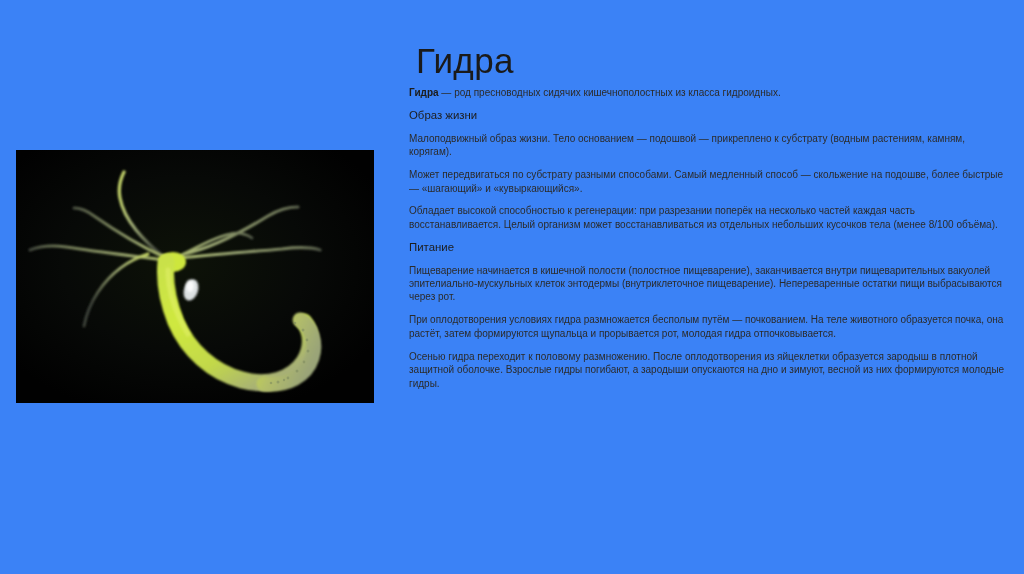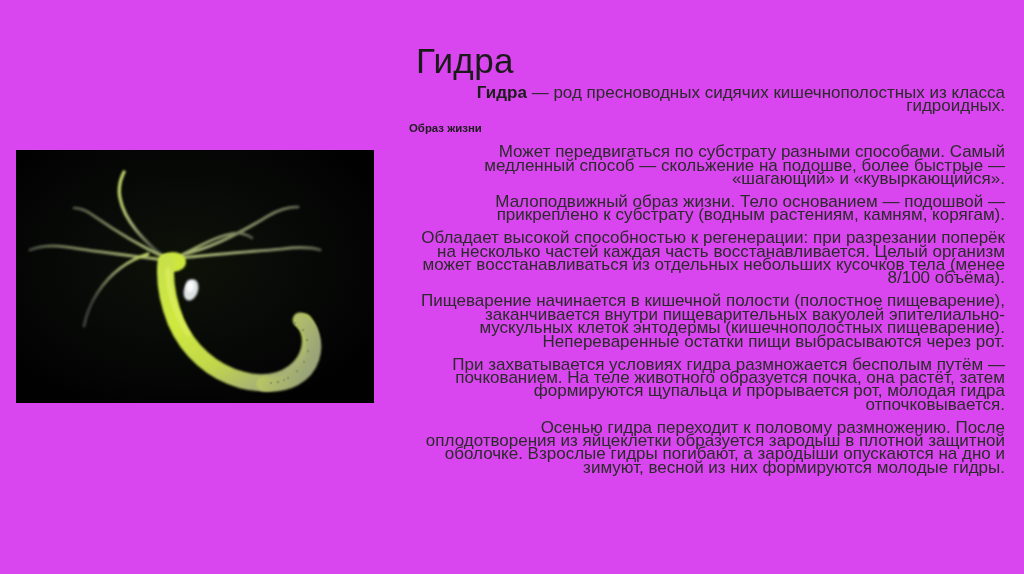--- a/index.html
+++ b/index.html
@@ -14,21 +14,21 @@
     overflow: hidden;
     font-family: "Liberation Sans", "DejaVu Sans", sans-serif;
     color: #231f20;
     -webkit-font-smoothing: antialiased;
   }
 
   
   .slide {
     position: absolute;
     inset: 0;
-    background: #d946ef;
+    background: #3b82f6;
   }
 
   
   .slide-title {
     position: absolute;
     left: 416px;
     top: 18px;
     font-size: 35px;
     font-weight: 400;
     letter-spacing: 0.4px;
@@ -54,33 +54,33 @@
   }
 
   
   .text-col {
     position: absolute;
     left: 409px;
     top: 86px;
     width: 596px;
   }
   .para {
-    font-size: 17px;
+    font-size: 10px;
     line-height: 13.4px;
     color: #2b2b2b;
     margin: 0 0 9.5px 0;
-    text-align: right;
+    text-align: left;
     word-spacing: 0px;
   }
   .para:last-child { margin-bottom: 4px; }
 
   .heading {
     font-size: 11.4px;
     line-height: 13.4px;
-    font-weight: 700;
+    font-weight: 400;
     color: #1c1c1c;
     margin: 0 0 9.5px 0;
   }
 
   .lead-term { font-weight: 700; color: #1c1c1c; }
 </style>
 </head>
 <body>
 
 <div class="slide">
@@ -170,23 +170,24 @@
     </svg>
   </div>
 
   <div class="text-col">
 
     <p class="para lead">
       <span class="lead-term">Гидра</span><span> — род пресноводных сидячих кишечнополостных из класса гидроидных.</span>
     </p>
 
     <h2 class="heading">Образ жизни</h2>
+    <p class="para">Малоподвижный образ жизни. Тело основанием — подошвой — прикреплено к субстрату (водным растениям, камням, корягам).</p>
     <p class="para">Может передвигаться по субстрату разными способами. Самый медленный способ — скольжение на подошве, более быстрые — «шагающий» и «кувыркающийся».</p>
-    <p class="para">Малоподвижный образ жизни. Тело основанием — подошвой — прикреплено к субстрату (водным растениям, камням, корягам).</p>
     <p class="para">Обладает высокой способностью к регенерации: при разрезании поперёк на несколько частей каждая часть восстанавливается. Целый организм может восстанавливаться из отдельных небольших кусочков тела (менее 8/100 объёма).</p>
 
-    <p class="para">Пищеварение начинается в кишечной полости (полостное пищеварение), заканчивается внутри пищеварительных вакуолей эпителиально-мускульных клеток энтодермы (кишечнополостных пищеварение). Непереваренные остатки пищи выбрасываются через рот.</p>
+    <h2 class="heading">Питание</h2>
+    <p class="para">Пищеварение начинается в кишечной полости (полостное пищеварение), заканчивается внутри пищеварительных вакуолей эпителиально-мускульных клеток энтодермы (внутриклеточное пищеварение). Непереваренные остатки пищи выбрасываются через рот.</p>
 
-    <p class="para">При захватывается условиях гидра размножается бесполым путём — почкованием. На теле животного образуется почка, она растёт, затем формируются щупальца и прорывается рот, молодая гидра отпочковывается.</p>
+    <p class="para">При оплодотворения условиях гидра размножается бесполым путём — почкованием. На теле животного образуется почка, она растёт, затем формируются щупальца и прорывается рот, молодая гидра отпочковывается.</p>
     <p class="para">Осенью гидра переходит к половому размножению. После оплодотворения из яйцеклетки образуется зародыш в плотной защитной оболочке. Взрослые гидры погибают, а зародыши опускаются на дно и зимуют, весной из них формируются молодые гидры.</p>
 
   </div>
 </div>
 
 </body></html>

